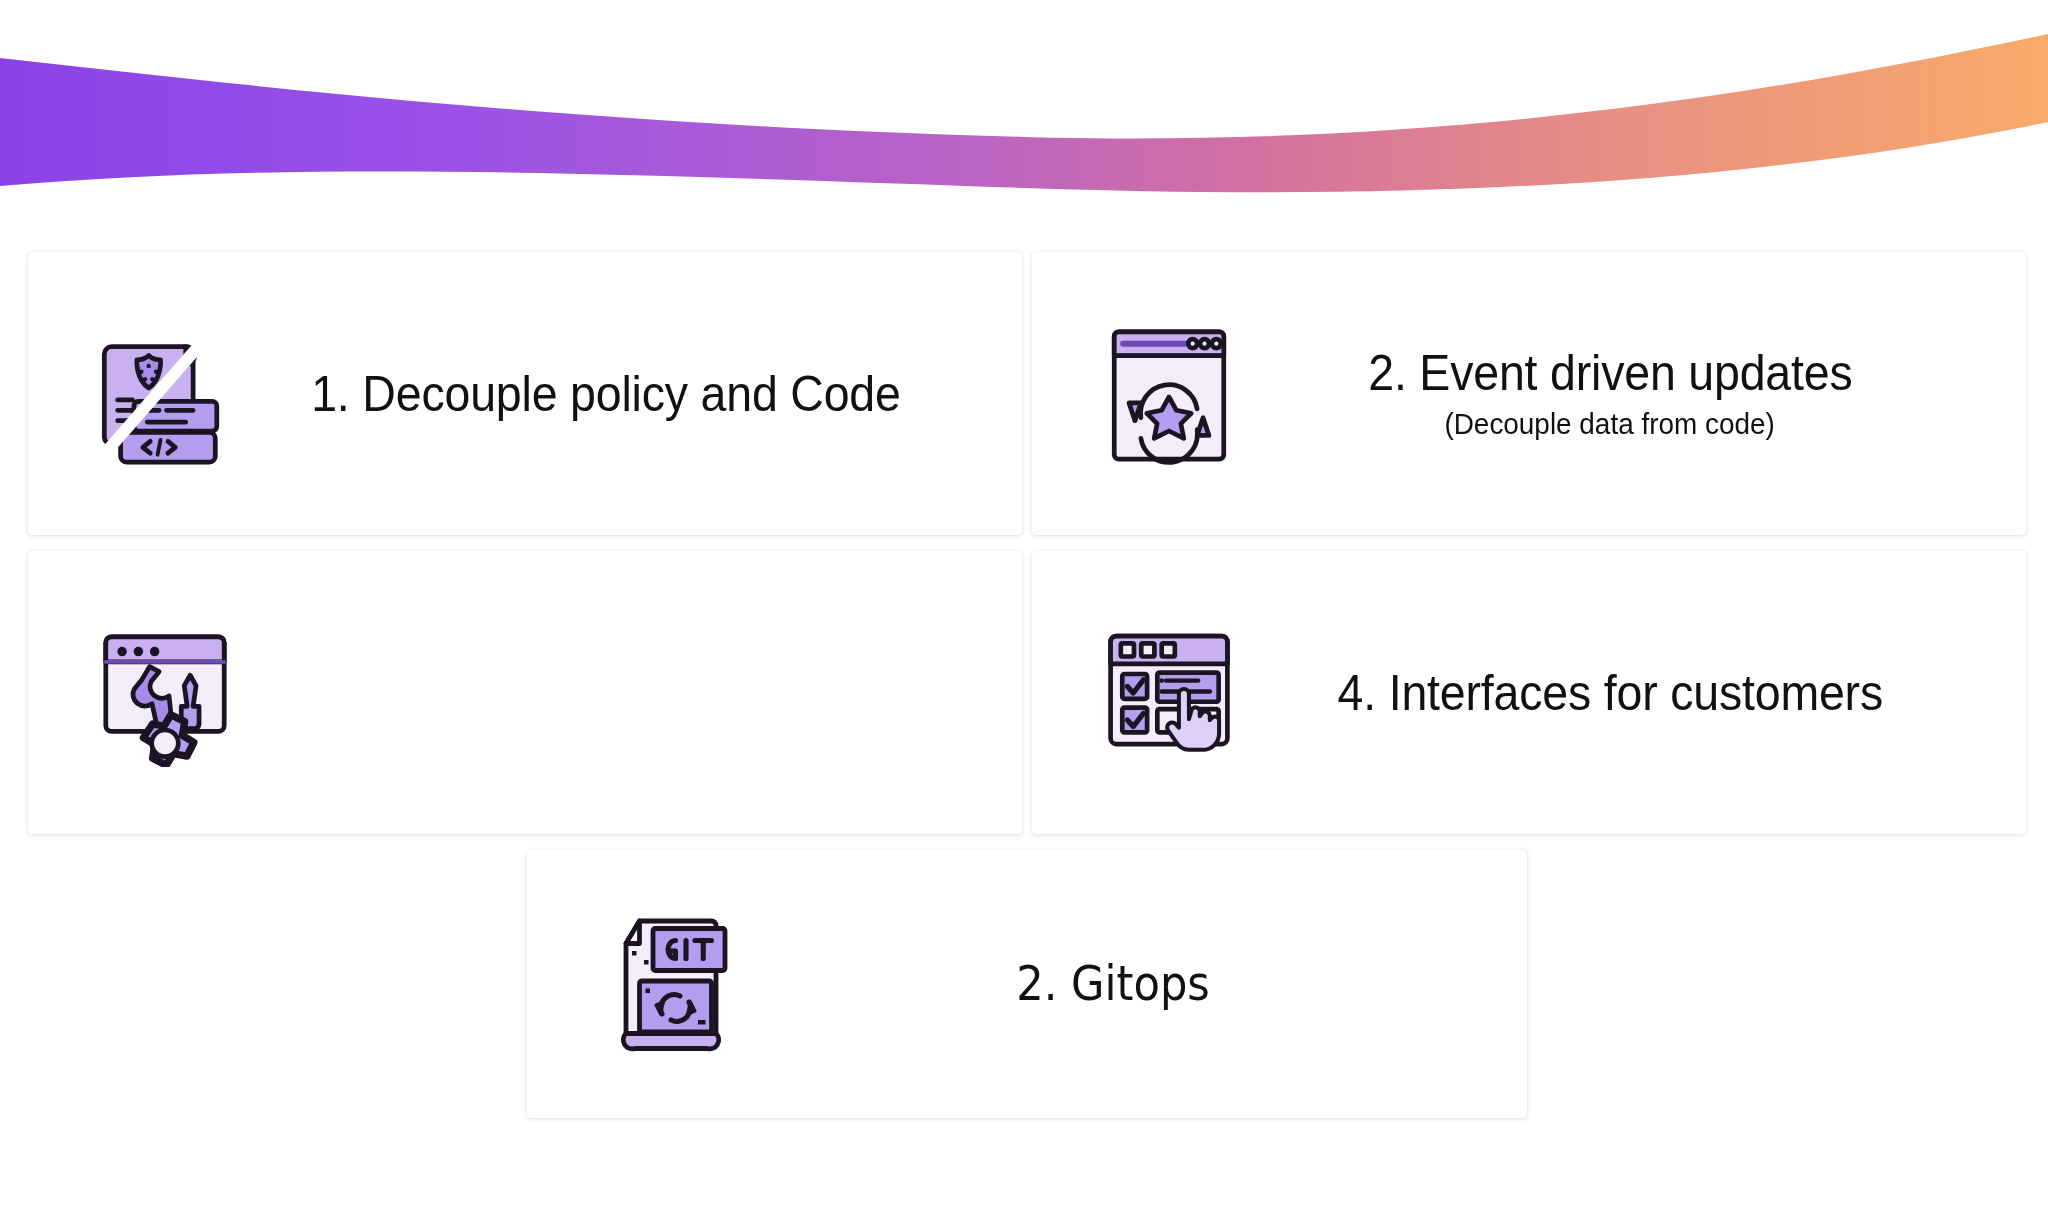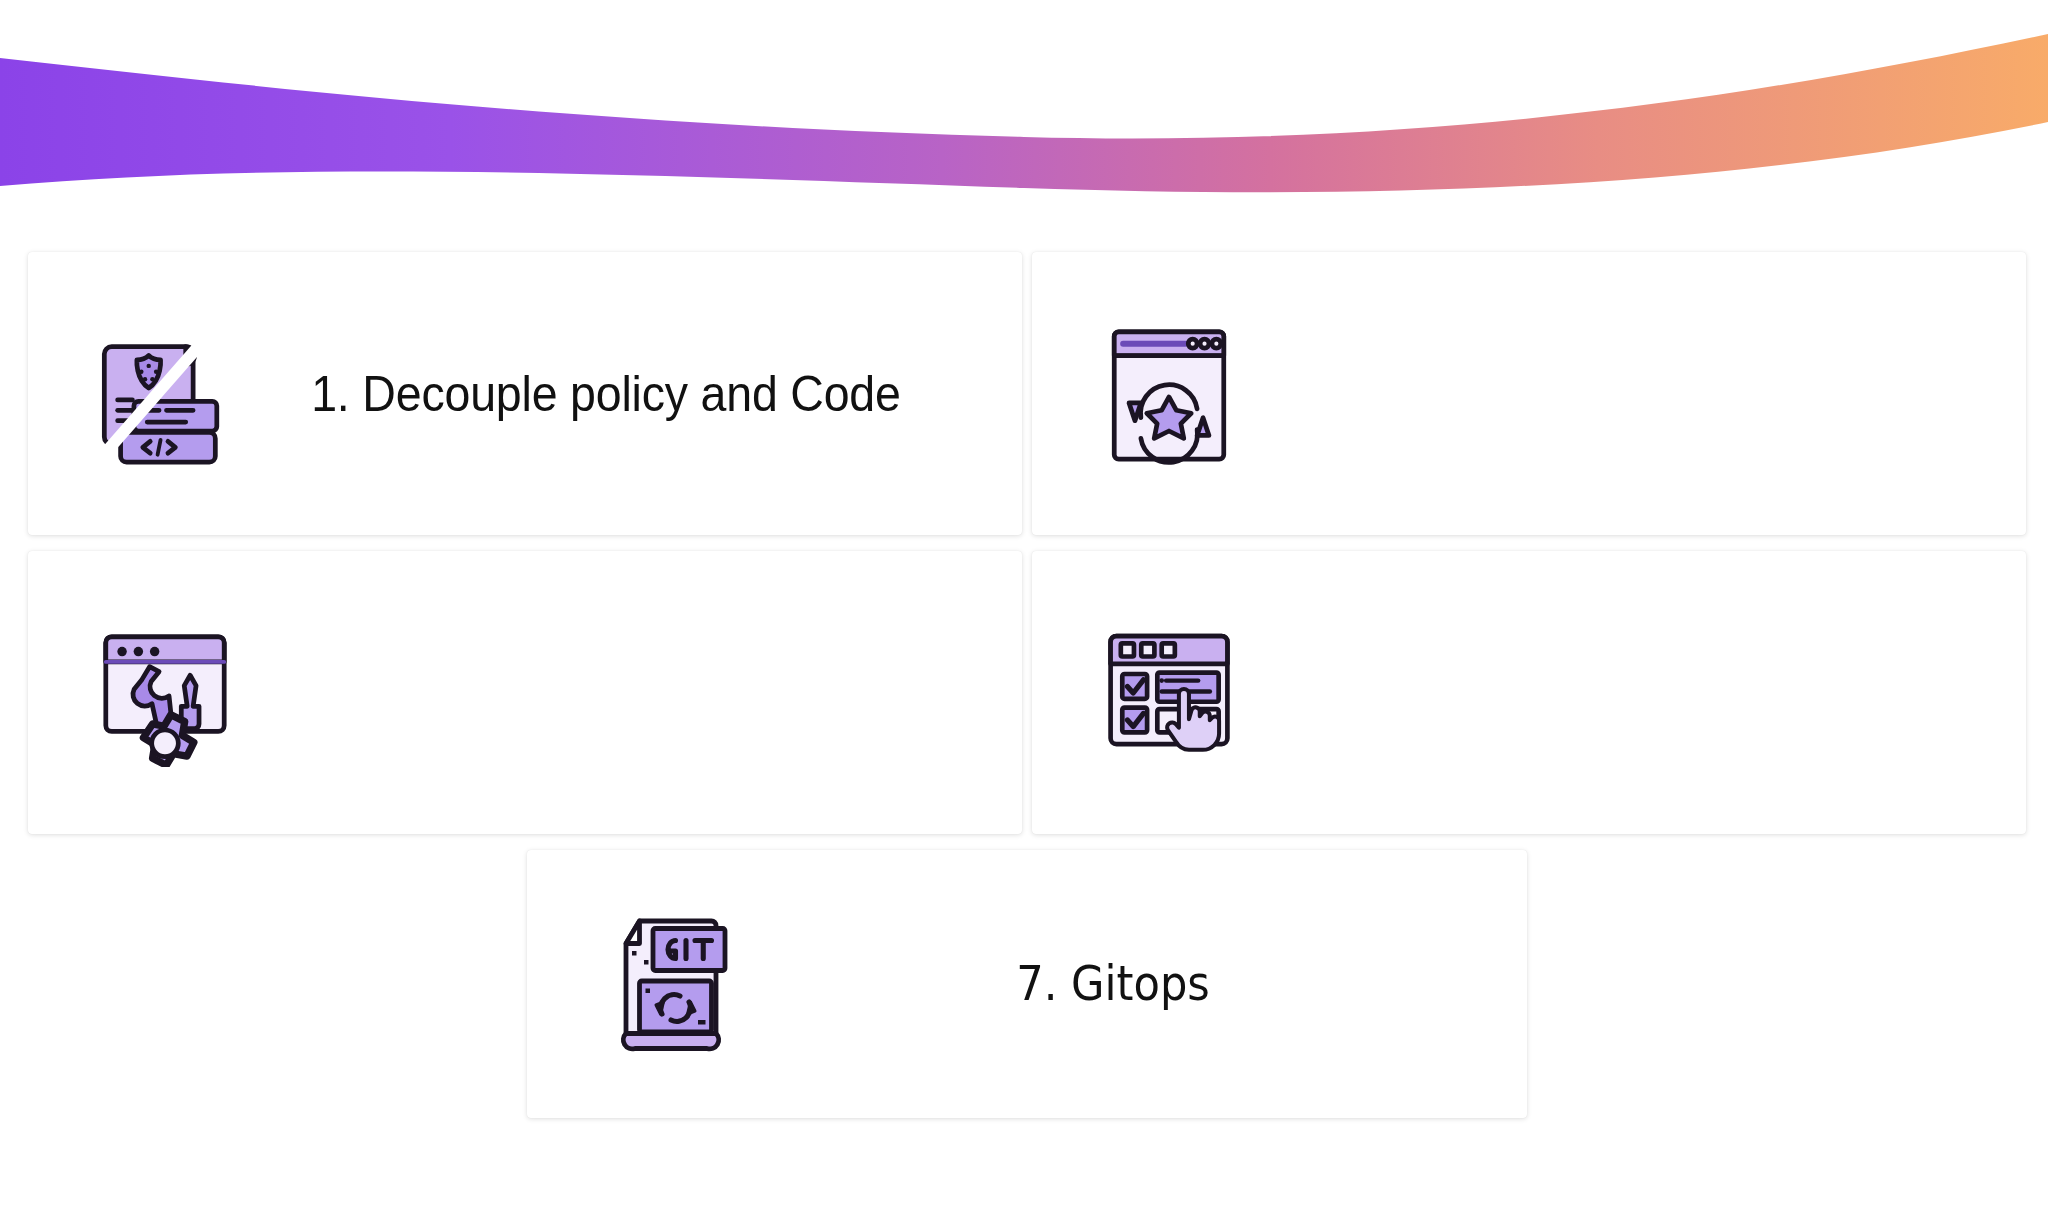--- a/index.html
+++ b/index.html
@@ -203,20 +203,24 @@
               <path d="M27,66 a19,19 0 0 1 38,-6" fill="none"></path>
               <path d="M65,52 a19,19 0 0 1 -38,6" fill="none" transform="translate(0,22)"></path>
 
               <path d="M27,56 l-8,0 l4,12 z" fill="#b49cee"></path>
               <path d="M65,78 l8,0 l-4,-12 z" fill="#b49cee"></path>
 
               <path d="M46,52 l5,9 l10,2 l-7,7 l2,10 l-10,-5 l-10,5 l2,-10 l-7,-7 l10,-2 z" fill="#b49cee"></path>
             </g>
           </svg>
         </div>
+        <div class="card-body">
+          <div class="card-title">2. Event driven updates</div>
+          <div class="card-subtitle">(Decouple data from code)</div>
+        </div>
       </div>
 
     </div>
 
     <div class="row">
 
       <div class="card">
         <div class="card-icon">
           <svg width="148" height="148" viewBox="0 0 100 100" xmlns="http://www.w3.org/2000/svg">
             <g stroke="#1b1423" stroke-width="3.2" stroke-linejoin="round" stroke-linecap="round">
@@ -266,20 +270,23 @@
               <circle cx="45" cy="41.5" r="1.6" fill="#1b1423" stroke="none"></circle>
               <path d="M45,49 h14" stroke="#1b1423" stroke-width="3"></path>
               <path d="M64,49 h14" stroke="#1b1423" stroke-width="3"></path>
 
               <rect x="42" y="61" width="42" height="16" rx="1.5" fill="#f4eefc"></rect>
 
               <path d="M63,50 a4,4 0 0 1 8,0 l0,20 l2,-7 a3.4,3.4 0 0 1 6.6,1.6 l0,3 l2,-2.5 a3.4,3.4 0 0 1 6,2.2 l0,3.5 l2,-2 a3.2,3.2 0 0 1 5.4,2.6 l0,10 a13,13 0 0 1 -13,13 l-11,0 a12,12 0 0 1 -10,-6 l-7,-10 a4,4 0 0 1 6.4,-4.6 l2.6,3 z" fill="#ded0f7" transform="translate(-6,0) scale(0.86) translate(10,9)"></path>
             </g>
           </svg>
         </div>
+        <div class="card-body">
+          <div class="card-title">4. Interfaces for customers</div>
+        </div>
       </div>
 
     </div>
 
     <div class="row-last">
       <div class="card card-wide-center">
         <div class="card-icon">
           <svg width="136" height="150" viewBox="0 0 90 100" xmlns="http://www.w3.org/2000/svg">
             <g stroke="#1b1423" stroke-width="3.2" stroke-linejoin="round" stroke-linecap="round">
 
@@ -306,19 +313,19 @@
               <g fill="#1b1423" stroke="none">
                 <rect x="17" y="28" width="3" height="3"></rect>
                 <rect x="25" y="34" width="3" height="3"></rect>
                 <rect x="26" y="53" width="3" height="3"></rect>
                 <rect x="61" y="74" width="5" height="3"></rect>
               </g>
             </g>
           </svg>
         </div>
         <div class="card-body">
-          <div class="card-title">7. Gitops</div>
+          <div class="card-title">2. Gitops</div>
         </div>
       </div>
     </div>
 
   </div>
 </div>
 
 </body></html>

